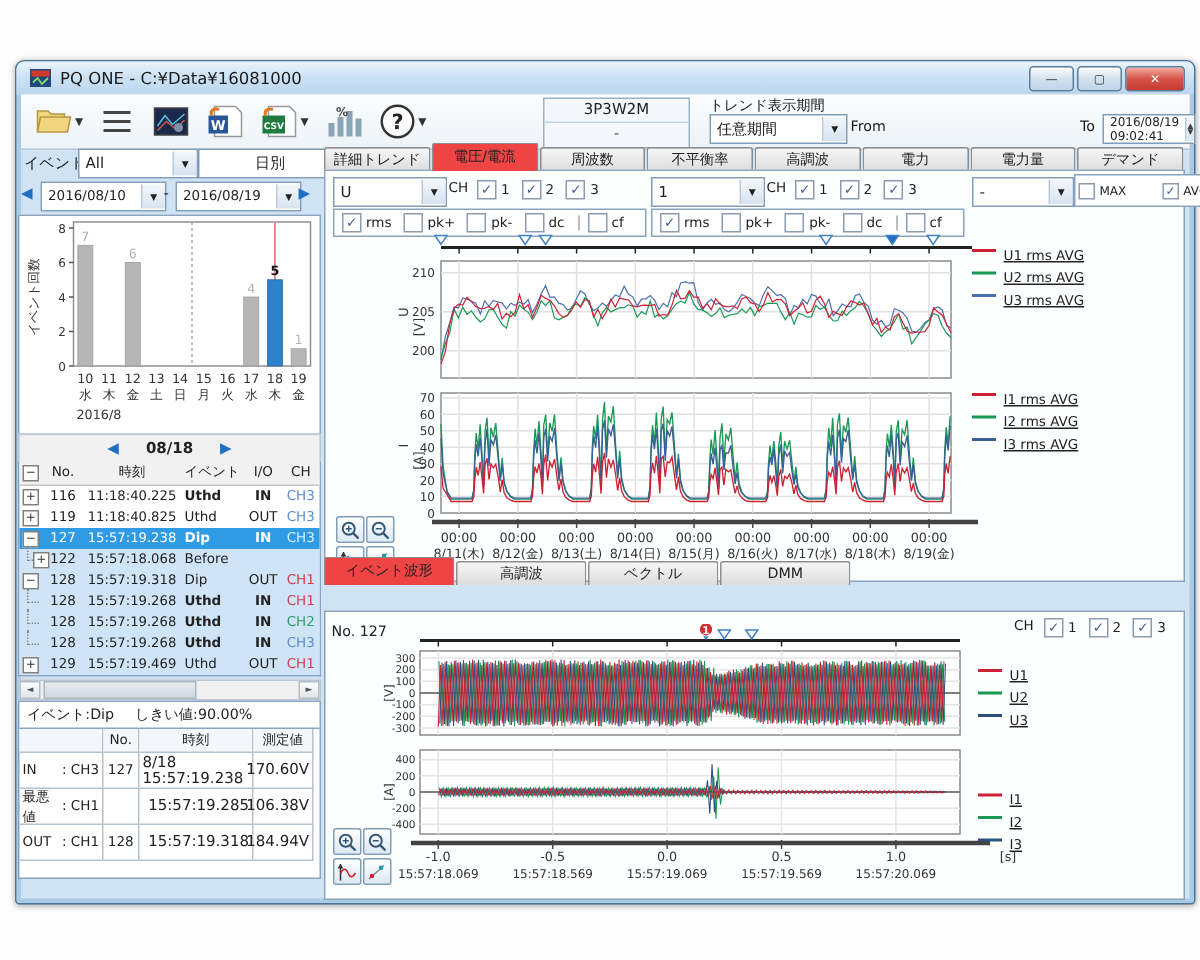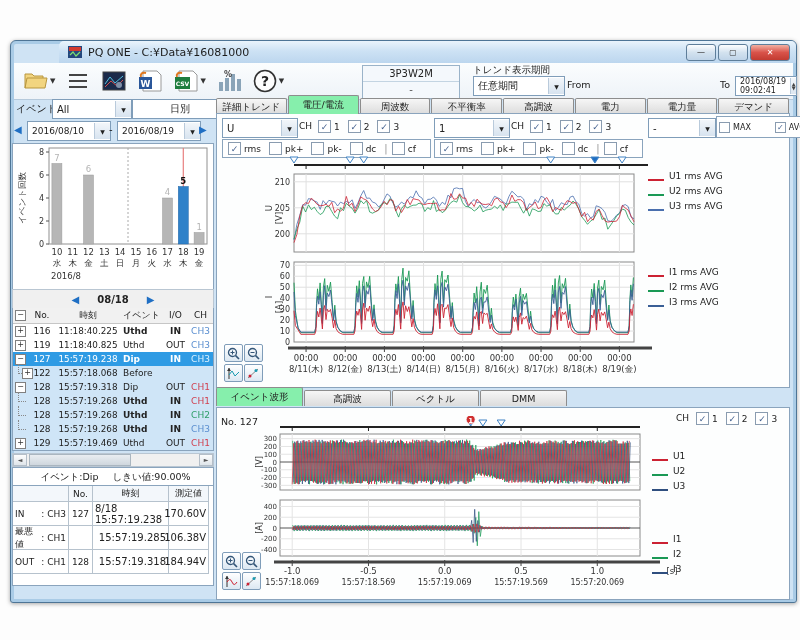--- a/index.html
+++ b/index.html
@@ -2,21 +2,21 @@
 <html><head>
 <meta charset="utf-8">
 <style>
   html,body{margin:0;padding:0;}
   #screen{position:relative;width:800px;height:640px;background:#fdfdfd;font-family:"DejaVu Sans","Liberation Sans",sans-serif;font-size:10px;color:#222;overflow:hidden;}
   .abs{position:absolute;}
   
   #win{left:10px;top:40px;width:785px;height:561px;border:1px solid #4e7596;border-radius:6px 6px 3px 3px;
        background:#cfe3f4;box-shadow:inset 0 0 0 3px #a9cbe6, 0 1px 4px rgba(0,0,0,.35);}
   #titlebar{left:0;top:0;right:0;height:22px;border-radius:5px 5px 0 0;
-       background:linear-gradient(#eaf4fc,#cde2f4 45%,#bcd6ee);display:flex;align-items:center;padding-left:9px;margin-left:48px;}
+       background:linear-gradient(#eaf4fc,#cde2f4 45%,#bcd6ee);display:flex;align-items:center;padding-left:9px;}
   #title-text{font-size:11px;color:#1c1c1c;margin-left:5px;}
   .winbtn{width:28px;height:15px;border:1px solid #5e7e9a;border-radius:3px;margin-left:2px;
        background:linear-gradient(#fdfeff,#d3e2ef 50%,#bfd4e8);display:flex;align-items:center;justify-content:center;
        font-size:8px;color:#333;}
   .winbtn.close{background:linear-gradient(#f2b0a2,#d9534a 50%,#c23b31);color:#fff;width:38px;}
   #winbtns{position:absolute;right:6px;top:3px;display:flex;}
   
   #toolbar{left:3px;top:22px;width:779px;height:36px;background:linear-gradient(#fbfdfe,#eef3f8);border-bottom:1px solid #b5c9db;}
   .tbtn{height:30px;margin:2px 1px;display:inline-flex;align-items:center;padding:0 3px;border:1px solid transparent;border-radius:2px;}
   .caret{font-size:7px;color:#333;margin-left:1px;}
@@ -32,21 +32,21 @@
   
   .panelbox{background:#fff;border:1px solid #8aa4bd;}
   .bluearrow{color:#1f6fc4;font-size:10px;}
   .checkrow{display:flex;align-items:center;}
   .cb{width:11px;height:11px;border:1px solid #8a9cb0;background:#fff;display:inline-flex;align-items:center;justify-content:center;font-size:9px;color:#44618f;margin-right:3px;flex:none;}
   .cb.on::before{content:"✓";}
   .cbitem{display:inline-flex;align-items:center;margin-right:8px;font-size:9px;color:#222;}
   
   .tabs{display:flex;align-items:flex-end;height:18px;}
   .tab{flex:1;height:15px;line-height:15px;text-align:center;font-size:9.5px;background:linear-gradient(#f6f6f6,#dcdcdc);border:1px solid #8d8d8d;border-bottom:none;border-radius:2px 2px 0 0;margin-right:1px;color:#222;white-space:nowrap;overflow:hidden;}
-  .tab.active{background:#86efac;height:18px;line-height:18px;font-size:9.5px;position:relative;z-index:2;}
+  .tab.active{background:#ef4444;height:18px;line-height:18px;font-size:9.5px;position:relative;z-index:2;}
   .tabcontent{background:#fdfefe;border:1px solid #8aa4bd;}
   
   #evt-table{left:12px;top:308px;width:200px;background:#fff;border:1px solid #8aa4bd;border-top:none;}
   .evt-head,.evt-row{display:flex;height:14px;line-height:14px;font-size:9px;}
   .evt-head{background:#f1f1f1;border-bottom:1px solid #c6c6c6;height:15px;line-height:15px;}
   .c-tree{width:16px;flex:none;position:relative;}
   .c-no{width:26px;flex:none;text-align:center;}
   .c-time{width:66px;flex:none;text-align:center;font-size:8.8px;}
   .c-evt{width:40px;flex:none;text-align:left;padding-left:2px;}
   .c-io{width:25px;flex:none;text-align:center;}
@@ -54,30 +54,30 @@
   .evt-row.rel{background:#cfe5f7;}
   .evt-row.sel{background:#2f9be4;color:#fff;}
   .expander{position:absolute;left:2px;top:2px;width:9px;height:9px;border:1px solid #808080;background:#fff;font-size:8px;line-height:8px;text-align:center;color:#333;}
   .treeL{position:absolute;left:5px;top:-2px;width:7px;height:9px;border-left:1px dotted #888;border-bottom:1px dotted #888;}
   
   .hscroll{height:12px;background:#f0f0f0;border:1px solid #b9c6d2;display:flex;align-items:center;}
   .sarrow{width:12px;height:10px;background:linear-gradient(#fdfdfd,#dfe5ea);border:1px solid #b4bec8;font-size:6px;line-height:10px;text-align:center;color:#555;flex:none;}
   .sthumb{width:100px;height:10px;background:linear-gradient(#e9edf1,#cfd7de);border:1px solid #aab6c0;margin-left:2px;}
   
   #dip-panel{left:12px;top:467px;width:200px;height:117px;background:#fff;border:1px solid #8aa4bd;}
-  #dip-title{height:17px;line-height:17px;border-bottom:1px solid #8aa4bd;display:flex;font-size:9.5px;justify-content:center;}
+  #dip-title{height:17px;line-height:17px;border-bottom:1px solid #8aa4bd;display:flex;font-size:9.5px;}
   .dip-grid{display:grid;grid-template-columns:56px 24px 76px 40px;font-size:9px;}
   .dip-grid div{border-right:1px solid #b6c2cd;border-bottom:1px solid #b6c2cd;height:24px;display:flex;align-items:center;padding:0 2px;box-sizing:border-box;}
   .dip-grid .hd{height:16px;justify-content:center;background:#f3f7fb;font-size:9px;}
   .dip-grid .num{justify-content:center;}
   .dip-grid .rt{justify-content:flex-end;font-size:10px;}
   
   .toolbtn{width:17px;height:16px;border:1px solid #7f9db9;background:linear-gradient(#ffffff,#dce8f2);display:flex;align-items:center;justify-content:center;border-radius:2px;}
   
-  .legend-item{display:flex;align-items:flex-end;height:15px;font-size:9px;color:#222;}
+  .legend-item{display:flex;align-items:flex-start;height:15px;font-size:9px;color:#222;text-decoration:underline;}
   .legend-item .sw{width:16px;height:2px;margin-right:5px;flex:none;}
   svg text{font-family:"DejaVu Sans","Liberation Sans",sans-serif;}
 </style>
 </head>
 <body>
 
 <div id="screen">
   <div id="win" class="abs">
 
     <div id="titlebar" class="abs" style="left:0;right:0;">
@@ -654,21 +654,21 @@
       </svg>
   </div>
   <div class="abs toolbtn" style="left:244px;top:364px;">
     <svg width="13" height="13">
         <line x1="1" y1="11" x2="11" y2="2" stroke="#888" stroke-width="1"></line>
         <circle cx="3" cy="9" r="1.5" fill="#c23"></circle>
         <circle cx="9" cy="3.5" r="1.5" fill="#1a9ab0"></circle>
       </svg>
   </div>
 
-  <div class="abs tabs" style="left:216px;top:388px;width:352px;" id="wave-tabs">
+  <div class="abs tabs" style="left:216px;top:372px;width:352px;" id="wave-tabs">
       <div class="tab active">イベント波形</div>
       <div class="tab">高調波</div>
       <div class="tab">ベクトル</div>
       <div class="tab">DMM</div>
     </div>
   <div class="abs tabcontent" style="left:216px;top:407px;width:572px;height:191px;"></div>
   <span class="abs" style="left:221px;top:416px;font-size:9.5px;">No. 127</span>
   <span class="abs lbl" style="left:676px;top:413px;font-size:9px;">CH</span>
   <div class="abs checkrow" id="wave-ch" style="left:696px;top:412px;">
       <span class="cbitem">

